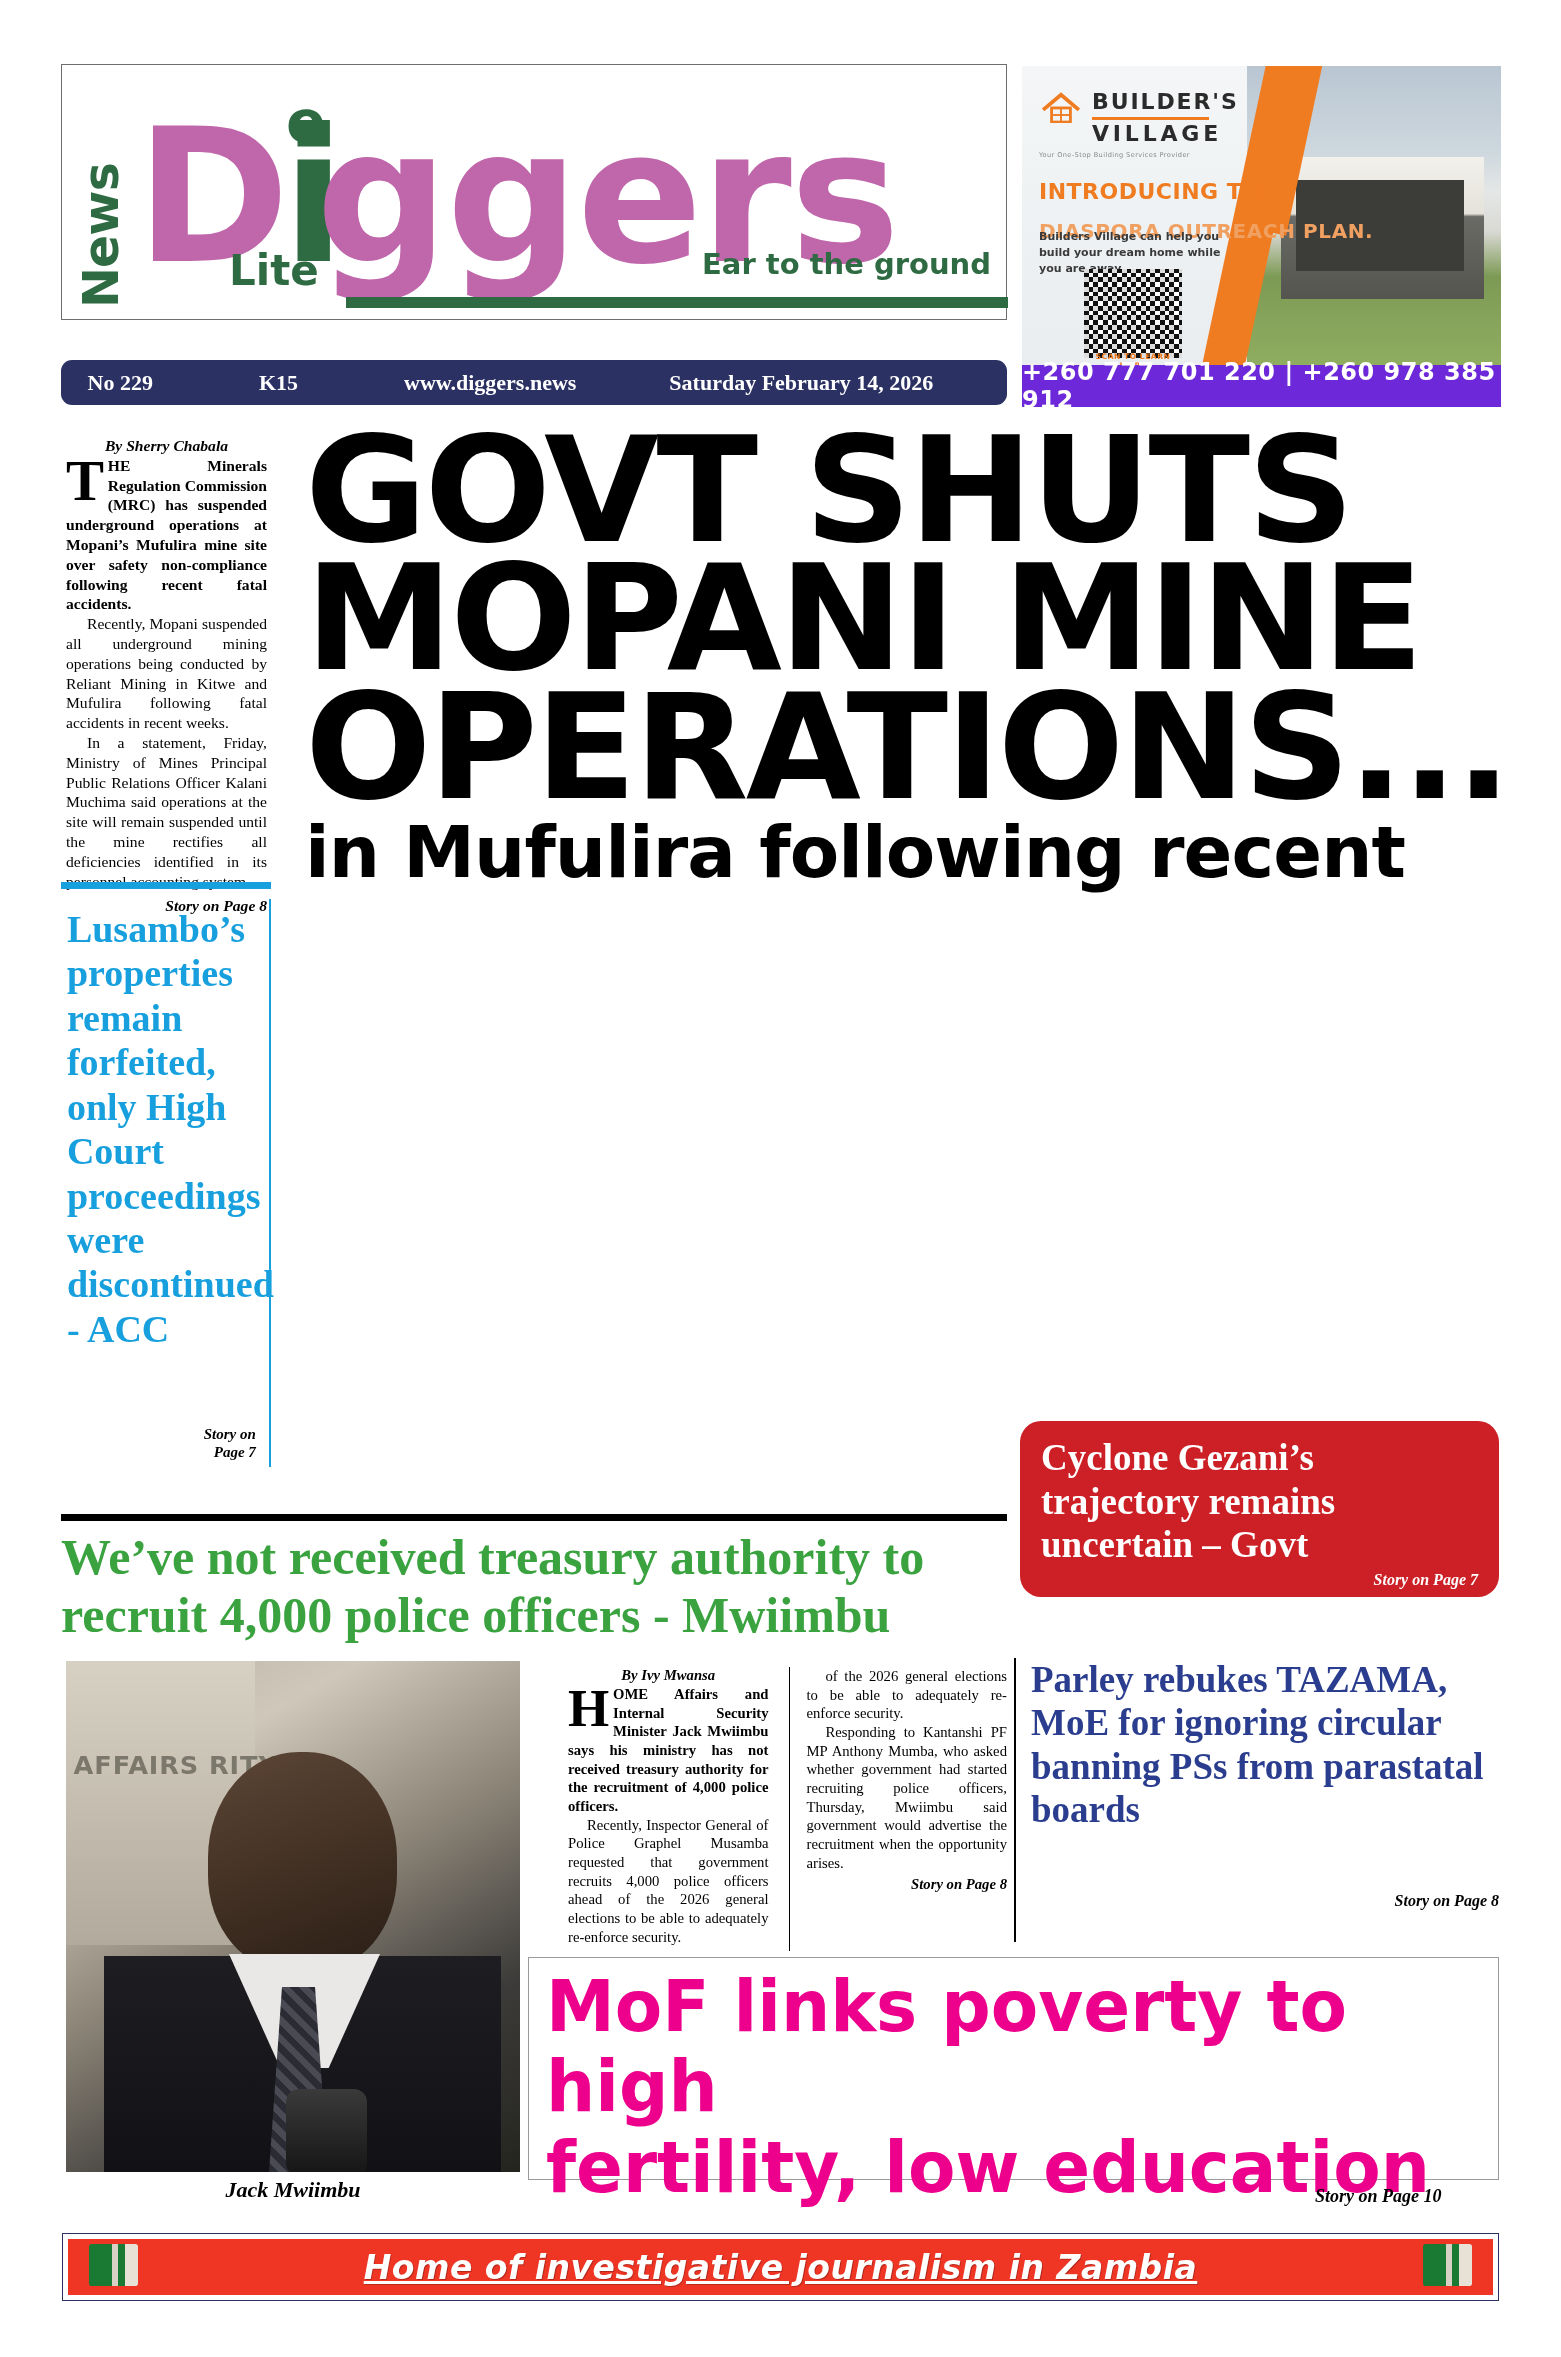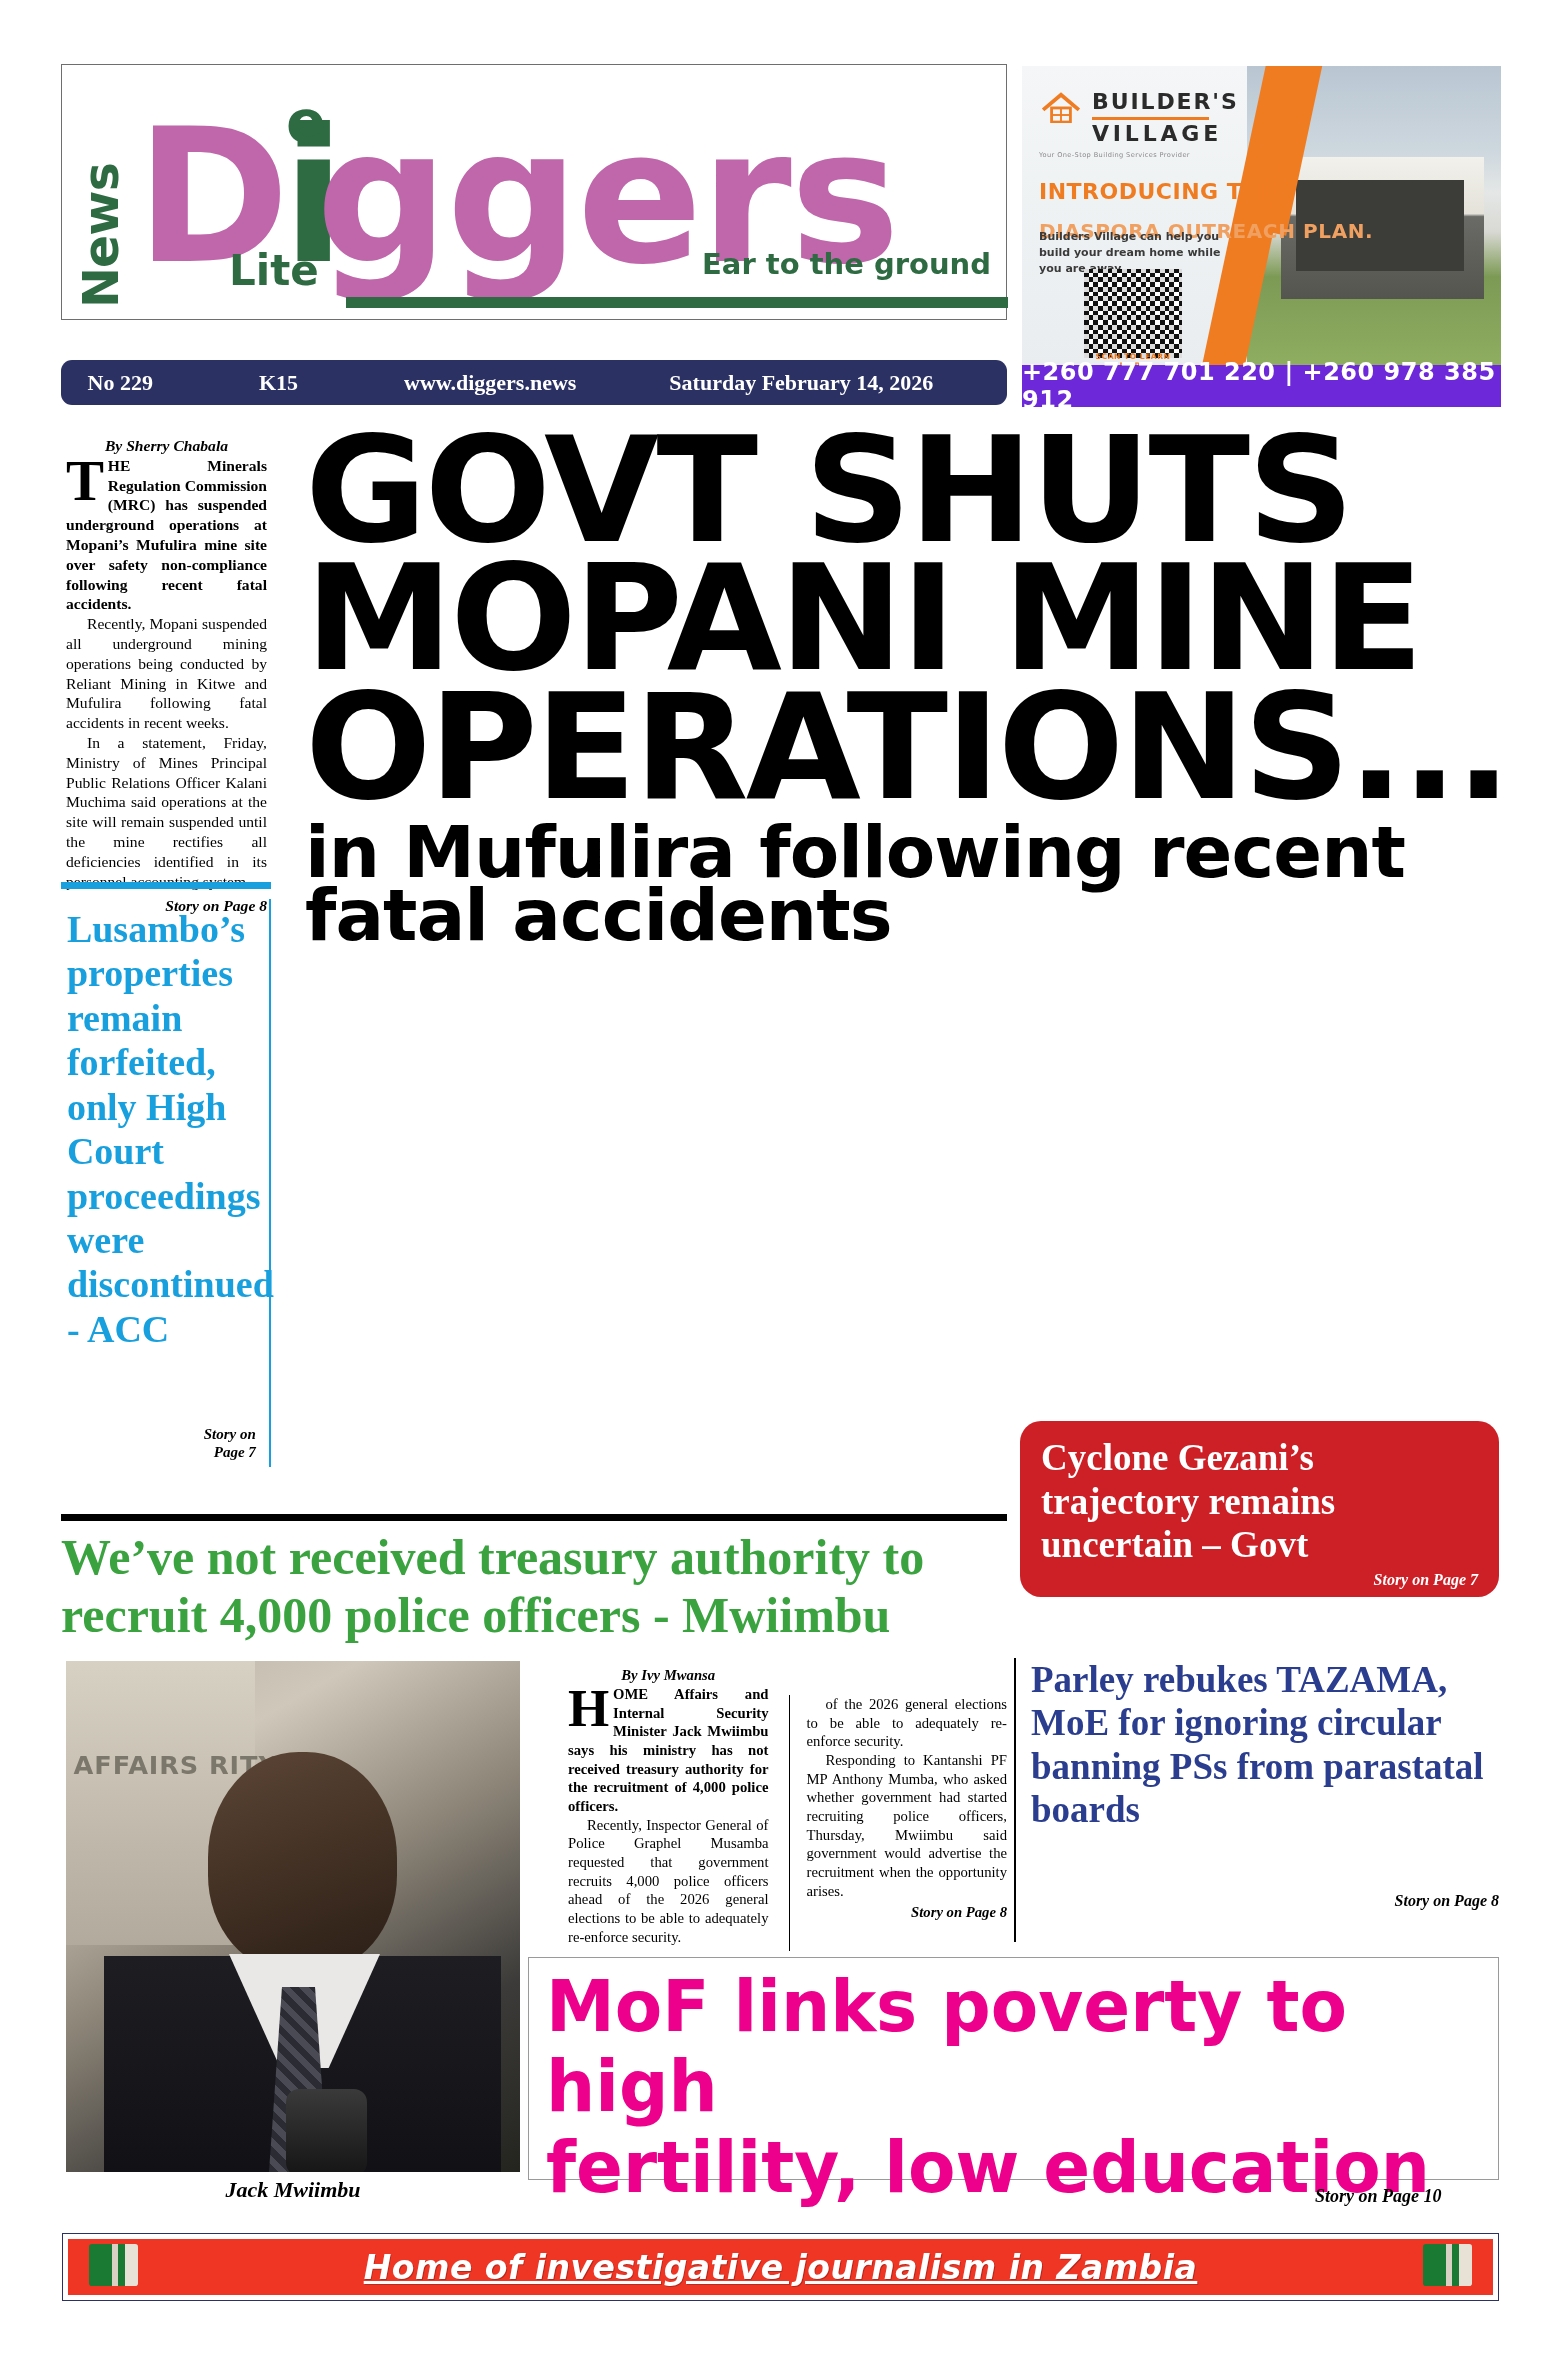--- a/index.html
+++ b/index.html
@@ -270,21 +270,21 @@
     font-family:"Liberation Serif",serif;font-weight:700;font-style:italic;
     font-size:22px;color:#000;
   }
 
   
   .mw-cols{
     position:absolute;left:568px;top:1667px;width:439px;height:284px;
     display:flex;gap:20px;
   }
   .mw-col{width:203px;position:relative;}
-  .mw-col.second{border-left:1.9px solid #000;padding-left:17px;width:203px;margin-top:28px;}
+  .mw-col.second{border-left:1.9px solid #000;padding-left:17px;width:203px;}
   .mw-byline{
     font-family:"Liberation Serif",serif;font-weight:700;font-style:italic;
     font-size:14.7px;text-align:center;margin:0 0 0.9px 0;color:#000;
   }
   .mw-p1{
     font-family:"Liberation Serif",serif;font-weight:700;font-size:14.7px;
     text-align:justify;line-height:1.27;margin:0;color:#000;
   }
   .mw-p1::first-letter{
     float:left;font-size:53px;line-height:.82;font-weight:700;padding:1.9px 3.8px 0 0;
@@ -414,21 +414,20 @@
       <span>Story on</span><br>
       <span>Page 7</span>
     </div>
   </div>
 
   <div class="mainhead">
     <p class="mh-l1">GOVT SHUTS</p>
     <p class="mh-l2">MOPANI MINE</p>
     <p class="mh-l3">OPERATIONS...</p>
     <p class="mh-sub1">in Mufulira following recent</p>
-    <p class="mh-sub2">fatal accidents</p>
   </div>
 
   <div class="cyclone">
     <p class="cyc-text">Cyclone Gezani’s trajectory remains uncertain – Govt</p>
     <div class="cyc-ref">Story on Page 7</div>
   </div>
 
   <div class="green-rule"></div>
   <div class="greenhead">
     <p>We’ve not received treasury authority to</p>

